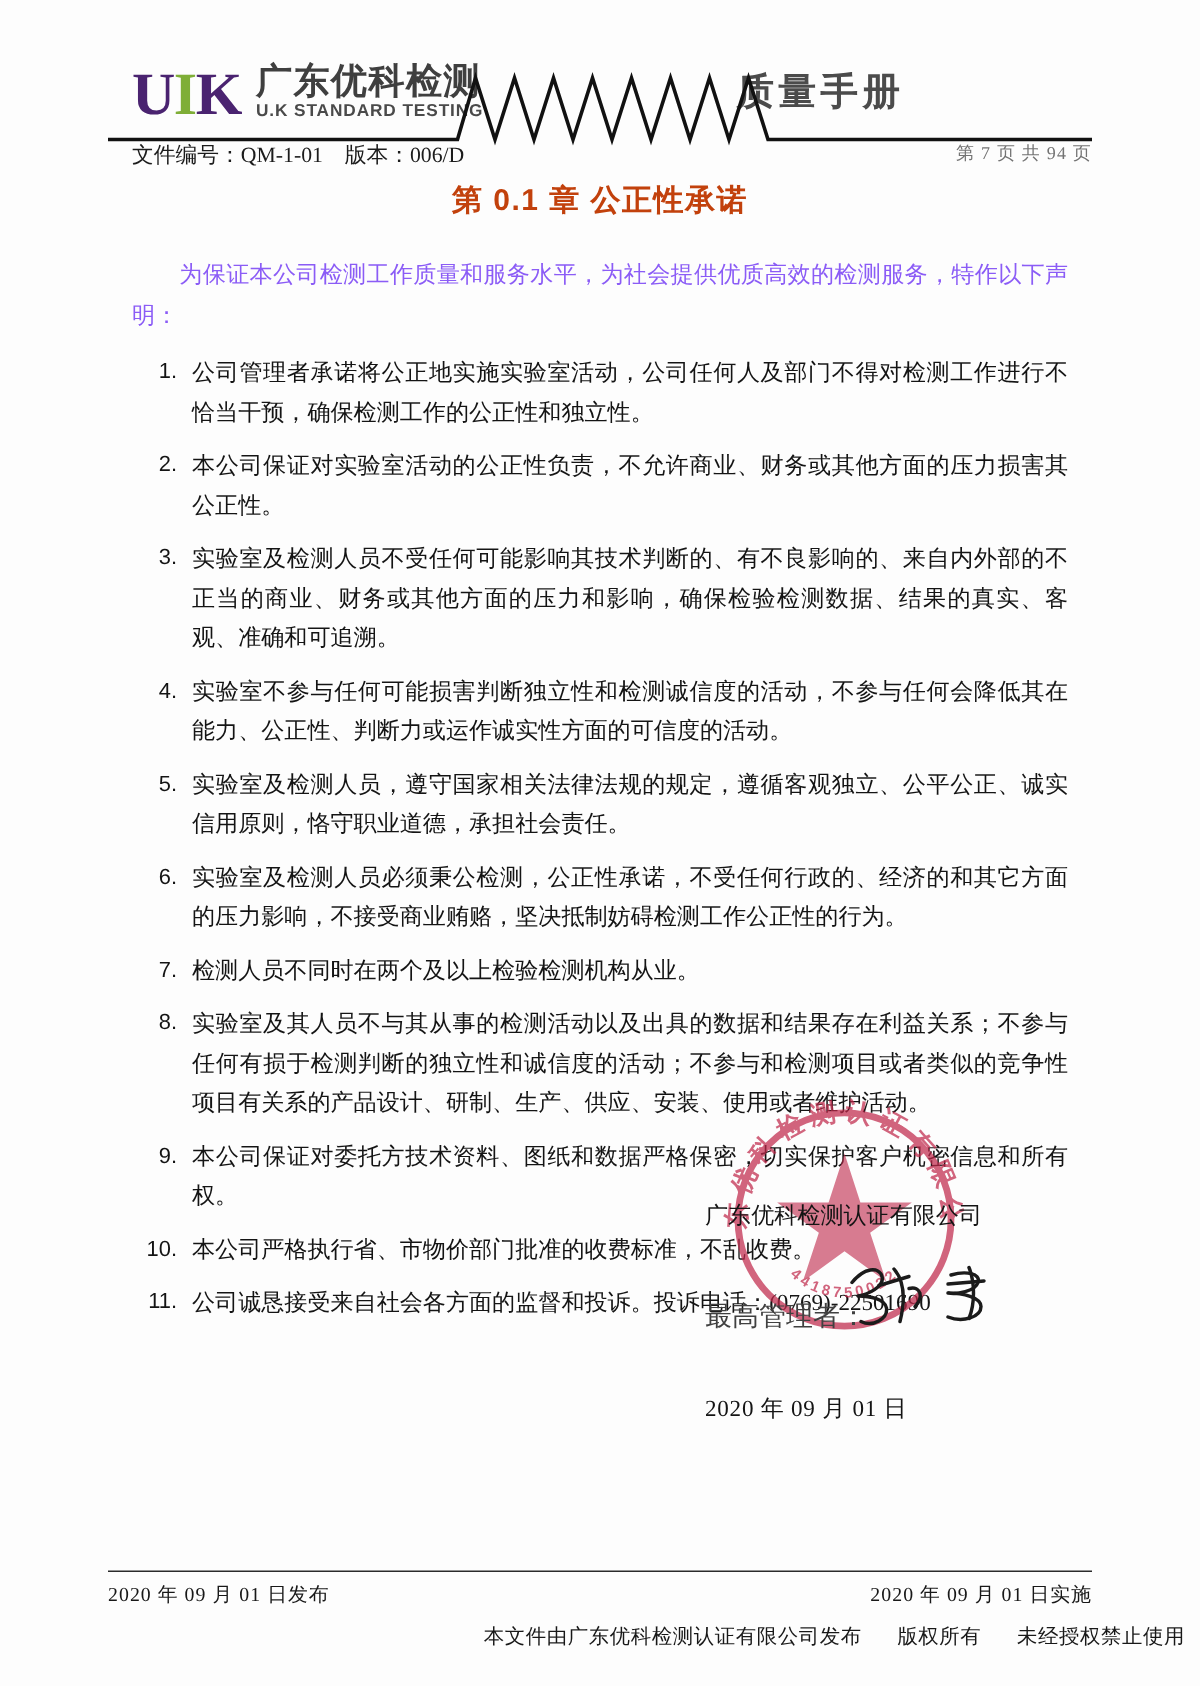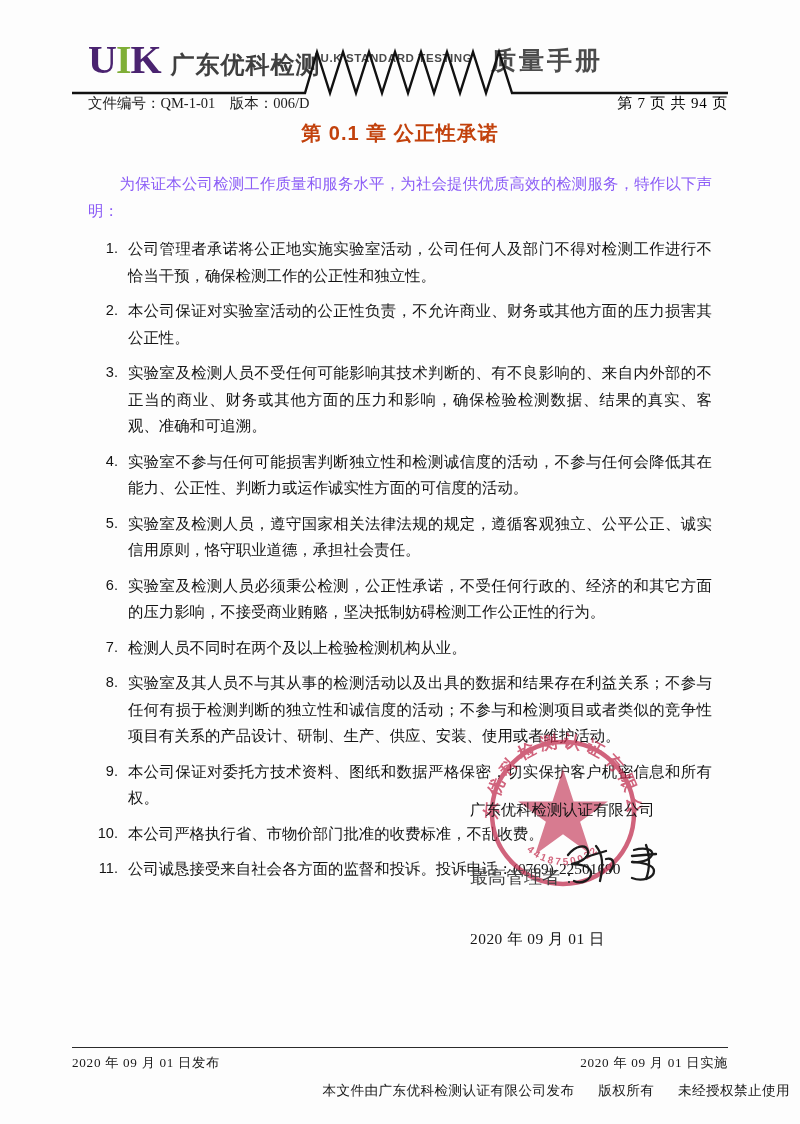--- a/index.html
+++ b/index.html
@@ -40,21 +40,21 @@
     font-size: 40px;
     font-weight: 700;
     line-height: 0.92;
     letter-spacing: -1px;
     white-space: nowrap;
   }
   .logo-uk .u { color: #4a2370; }
   .logo-uk .k1 { color: #7fae37; }
   .logo-cn {
     display: flex;
-    flex-direction: row;
+    flex-direction: column;
     justify-content: space-between;
     padding-bottom: 1px;
   }
   .logo-cn-main {
     font-family: "Liberation Sans", "DejaVu Sans", sans-serif;
     font-size: 24px;
     font-weight: 700;
     color: #3f3f3f;
     line-height: 1.08;
     letter-spacing: 1px;
@@ -104,23 +104,23 @@
     left: 88px;
     top: 0;
     font-size: 14.5px;
     white-space: nowrap;
     color: #1c1c1c;
   }
   .meta-right {
     position: absolute;
     right: 72px;
     top: 0;
-    font-size: 15px;
-    white-space: nowrap;
-    color: #000000;
+    font-size: 12px;
+    white-space: nowrap;
+    color: #737373;
     letter-spacing: 0.8px;
     margin-left: 28px;
   }
 
   
   .chapter-title {
     position: absolute;
     left: 0;
     top: 120px;
     width: 800px;

